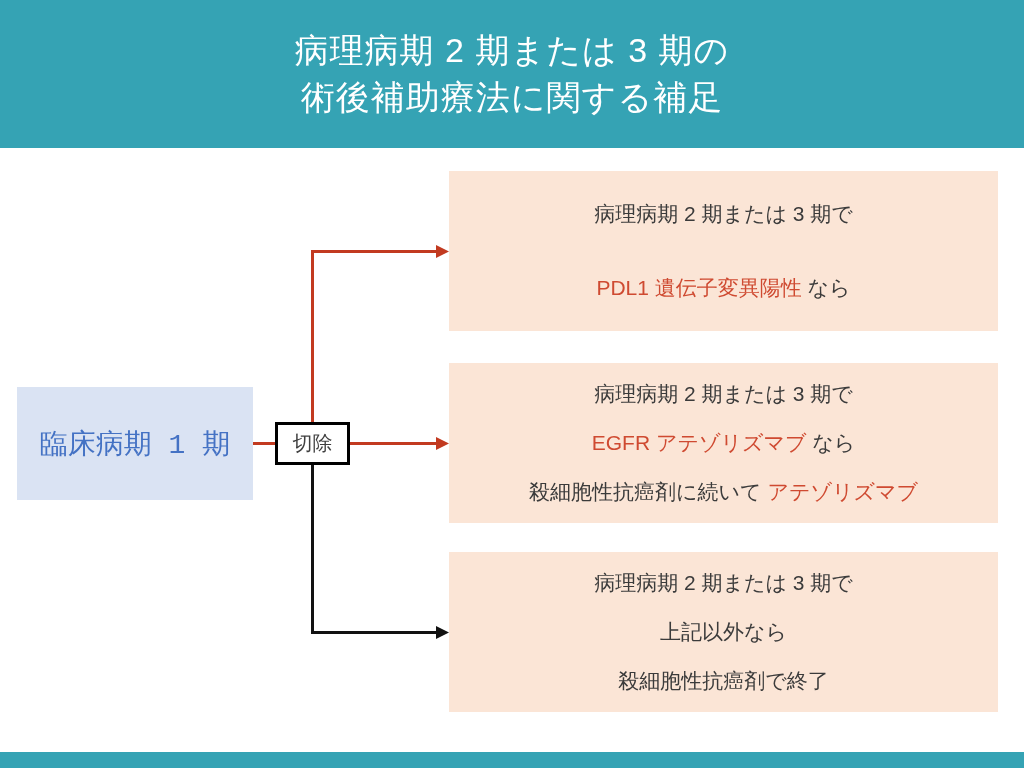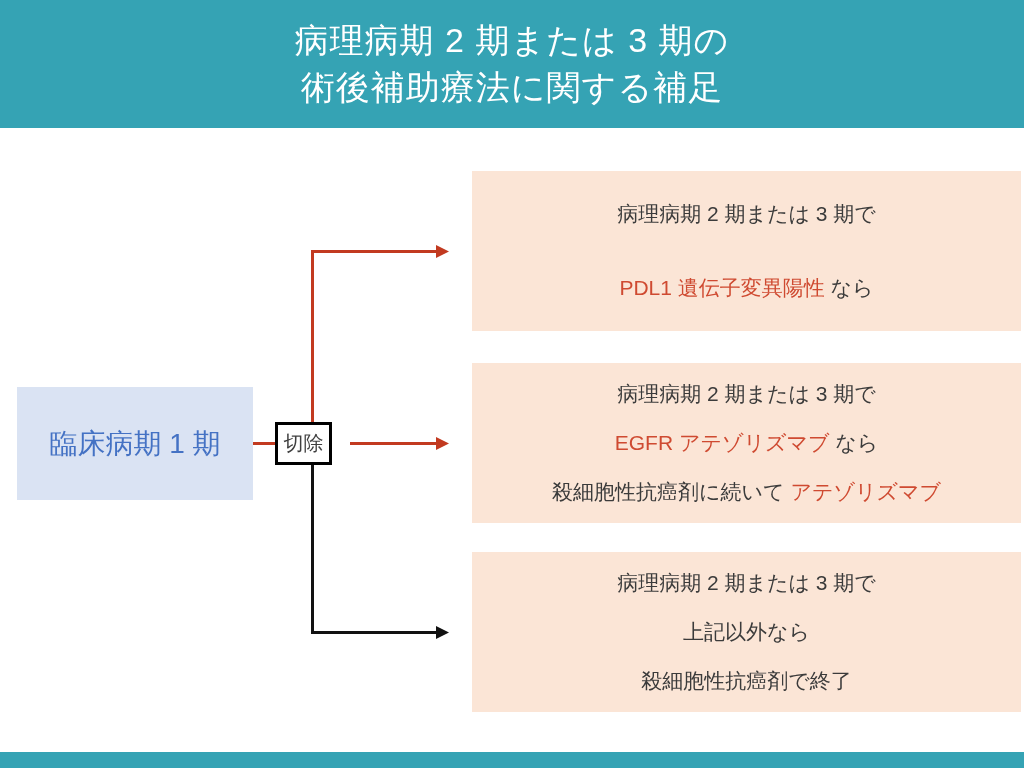--- a/index.html
+++ b/index.html
@@ -1,45 +1,45 @@
 <!DOCTYPE html>
 <html><head>
 <meta charset="utf-8">
 <style>
   html,body{margin:0;padding:0;}
   body{width:1024px;height:768px;overflow:hidden;background:#ffffff;
        font-family:"Liberation Sans","DejaVu Sans",sans-serif;}
   .slide{position:relative;width:1024px;height:768px;background:#ffffff;}
 
   
-  .title-bar{position:absolute;left:0;top:0;width:1024px;height:128px;
+  .title-bar{position:absolute;left:0;top:0;width:1024px;height:148px;
              background:#35a3b4;display:flex;flex-direction:column;
              justify-content:center;align-items:center;gap:0;}
   .title-line{color:#ffffff;font-size:34px;line-height:47px;text-align:center;
               letter-spacing:1px;white-space:nowrap;}
 
   
   .footer-bar{position:absolute;left:0;top:752px;width:1024px;height:16px;background:#35a3b4;}
 
   
   .connectors{position:absolute;left:0;top:0;width:1024px;height:768px;pointer-events:none;}
 
   
   .start-box{position:absolute;left:17px;top:387px;width:236px;height:113px;
              background:#dae3f3;display:flex;align-items:center;justify-content:center;}
-  .start-box span{color:#4472c4;font-size:28px;white-space:nowrap;}
+  .start-box span{color:#4472c4;font-size:28px;white-space:nowrap;font-family:Liberation Mono, monospace;}
 
   
-  .op-box{position:absolute;left:275px;top:422px;width:57px;height:43px;
+  .op-box{position:absolute;left:275px;top:422px;width:75px;height:43px;
           background:#ffffff;border:3px solid #000000;box-sizing:border-box;
           display:flex;align-items:center;justify-content:center;}
   .op-box span{color:#3f3f3f;font-size:20px;white-space:nowrap;}
 
   
-  .result-box{position:absolute;left:472px;width:549px;height:160px;
+  .result-box{position:absolute;left:449px;width:549px;height:160px;
               background:#fbe5d6;display:flex;flex-direction:column;
               justify-content:space-around;align-items:center;padding:6px 0;
               box-sizing:border-box;}
   .result-box.b1{top:171px;}
   .result-box.b2{top:363px;}
   .result-box.b3{top:552px;}
   .rline{font-size:21px;color:#3b3b3b;white-space:pre;text-align:center;}
   .hl{color:#cf4a31;}
 </style>
 </head>

